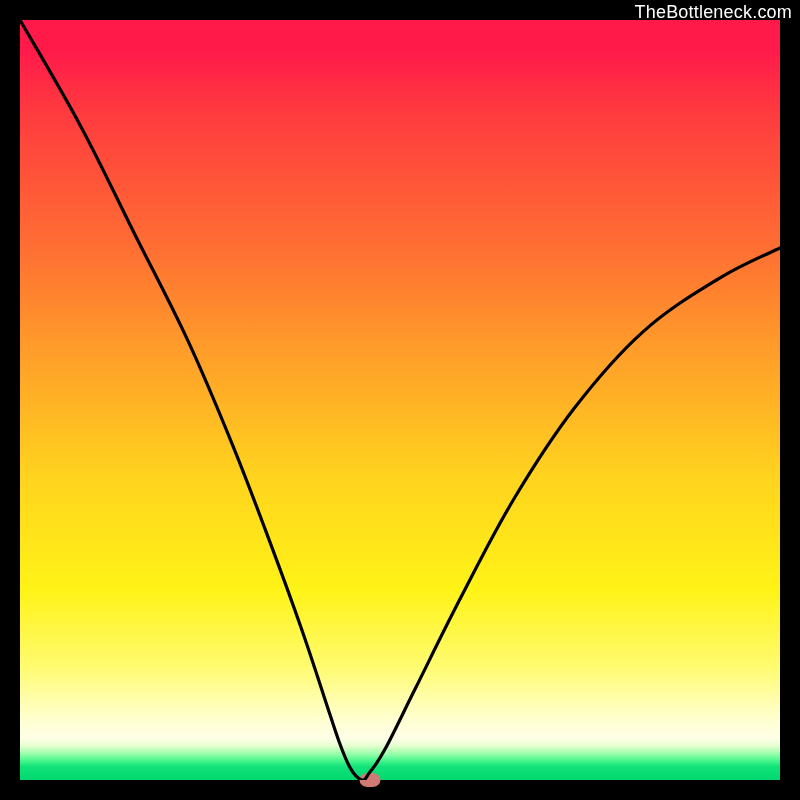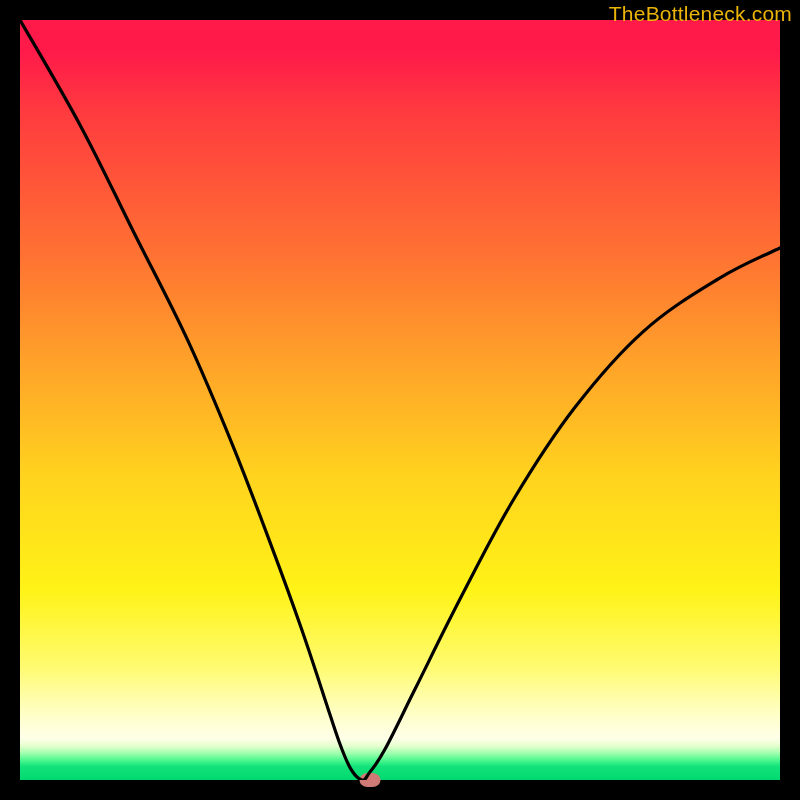--- a/index.html
+++ b/index.html
@@ -41,22 +41,22 @@
       #9dffad 96.5%,
       #44f58c 97.5%,
       #14e27a 98.2%,
       #00d96f 100%
     );
   }
   .watermark {
     position: absolute;
     top: 2px;
     right: 8px;
-    color: #eab308;
-    font-size: 21px;
+    color: #ffffff;
+    font-size: 18px;
     font-weight: 400;
     letter-spacing: 0.2px;
     z-index: 5;
     user-select: none;
   }
   svg.curve {
     position: absolute;
     left: 0;
     top: 0;
     width: 760px;

